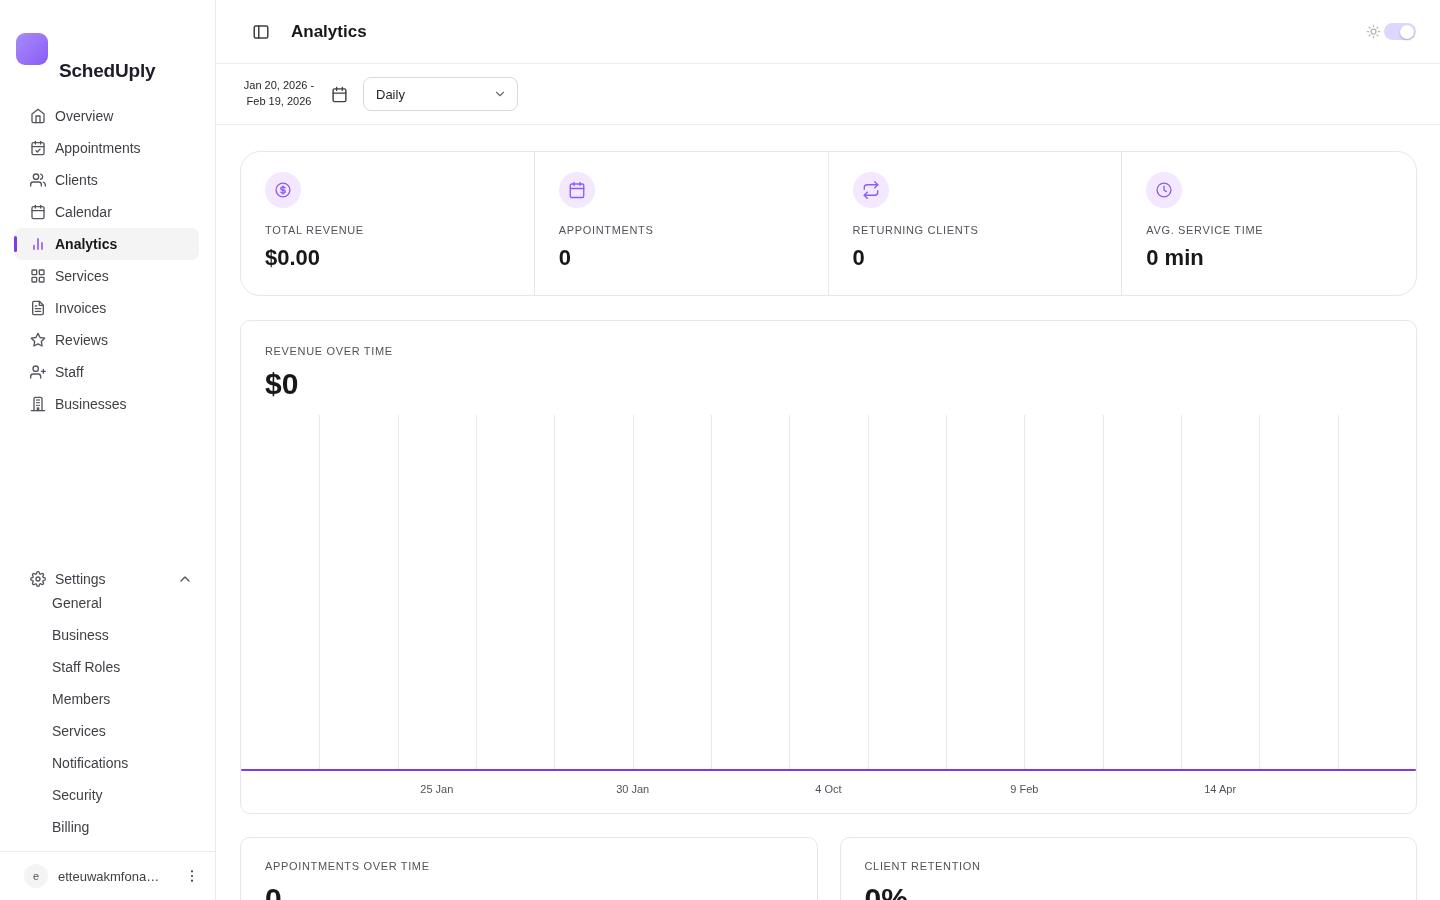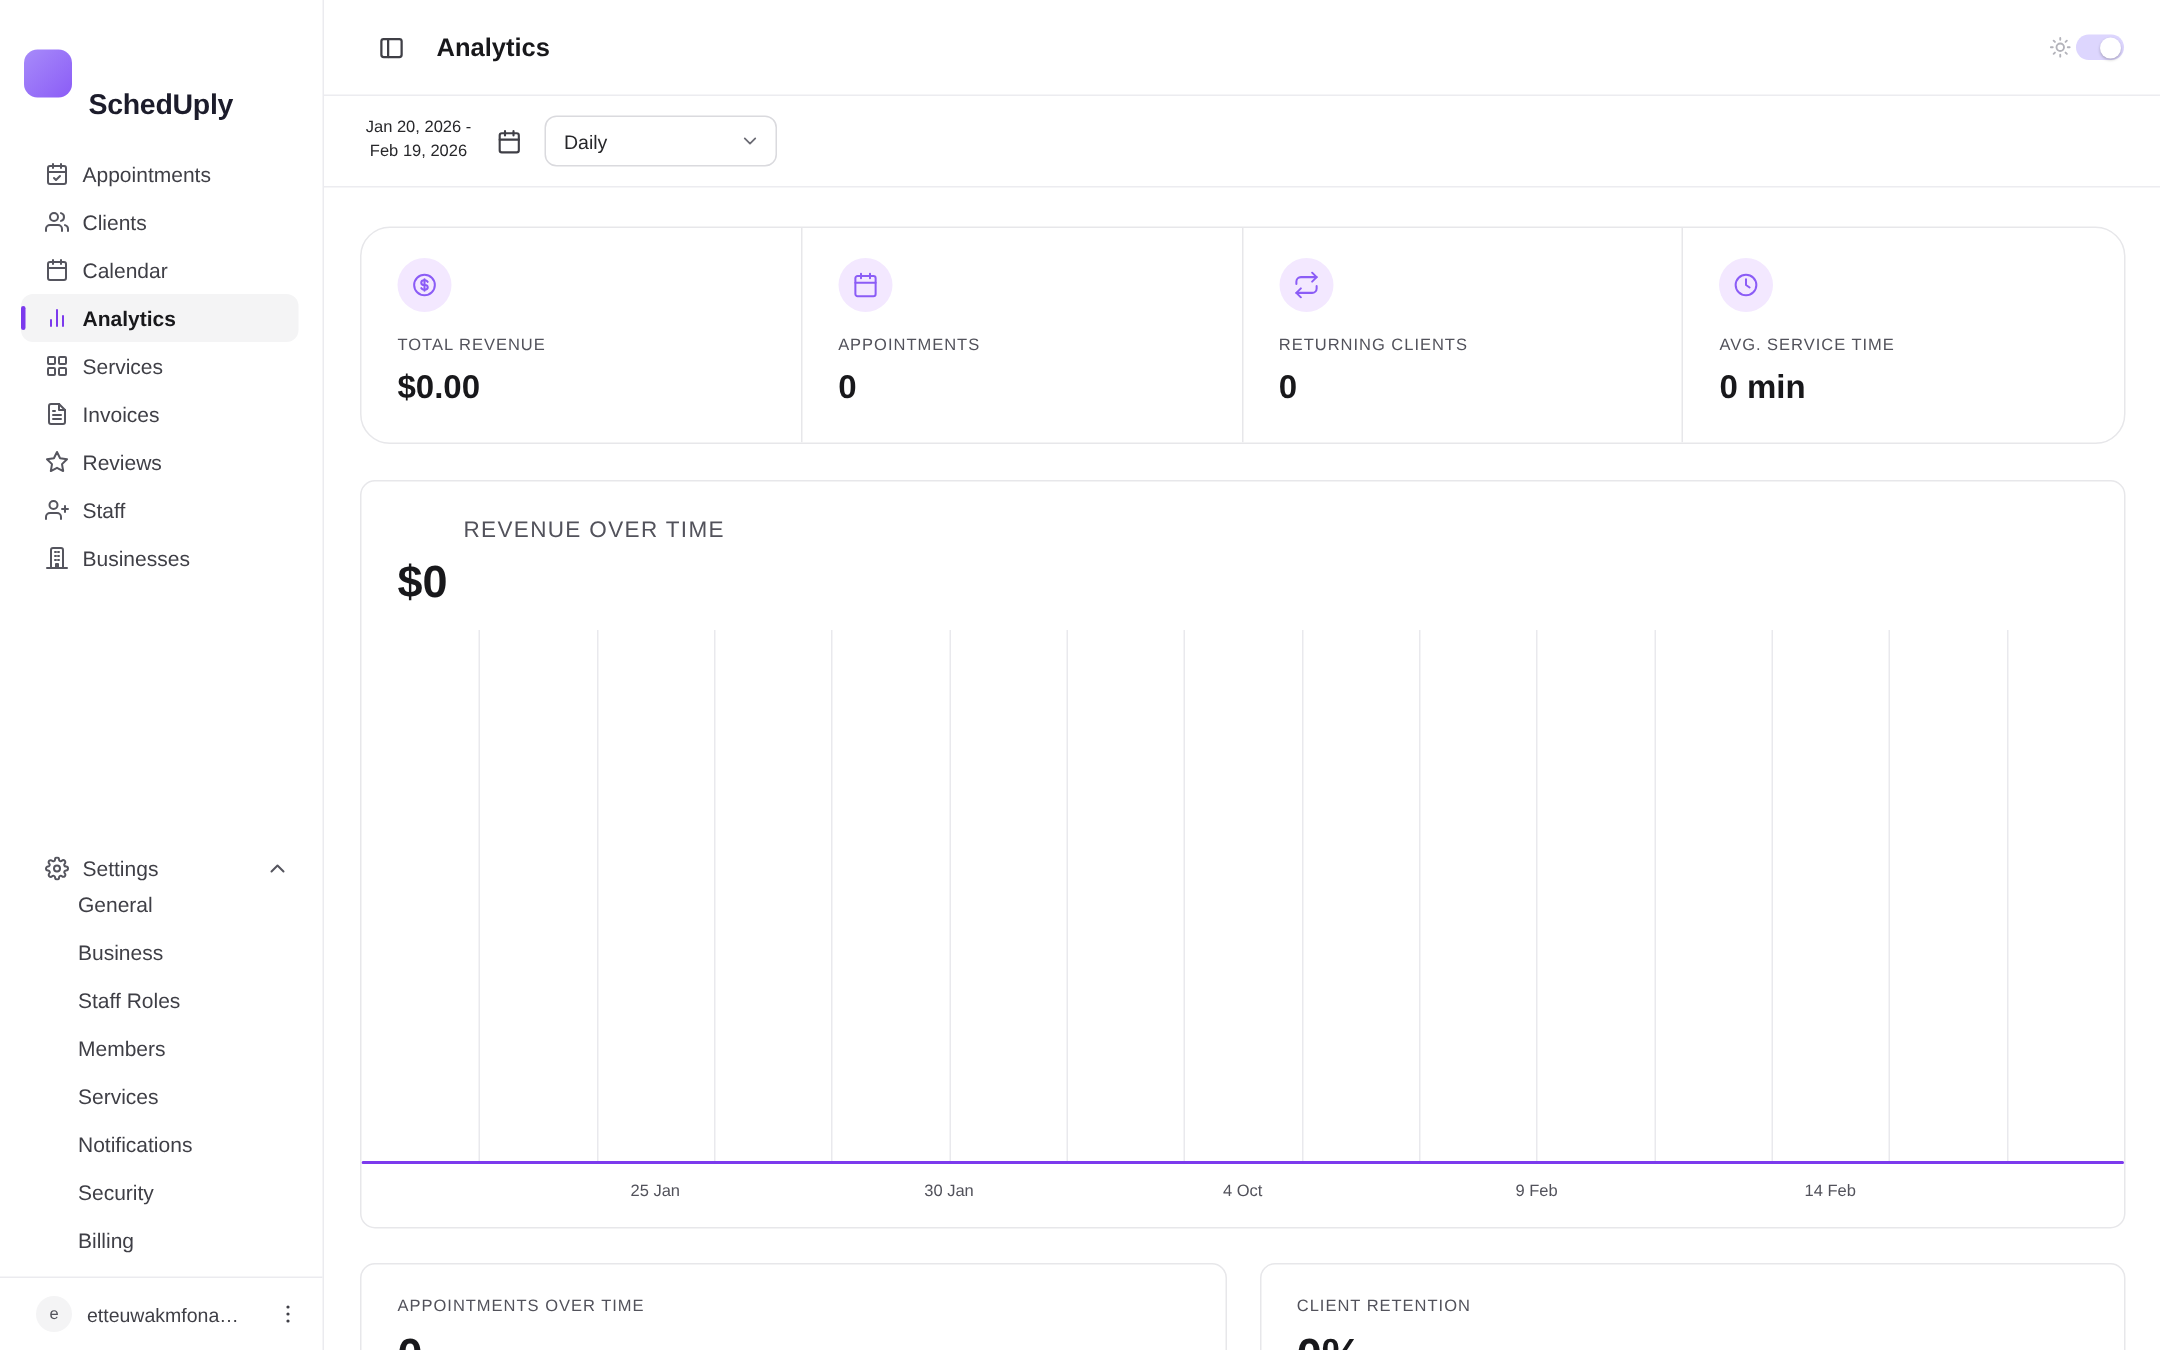--- a/index.html
+++ b/index.html
@@ -104,21 +104,21 @@
   .stat-card:last-child { border-right: none; }
   .stat-icon {
     width: 36px; height: 36px; border-radius: 50%; background: #f3e8ff; color: #8b5cf6;
     display: flex; align-items: center; justify-content: center; margin-bottom: 16px;
   }
   .stat-label { font-size: 11px; letter-spacing: .06em; text-transform: uppercase; color: #52525b; }
   .stat-value { margin-top: 9px; font-size: 22px; font-weight: 700; color: #18181b; }
 
   .chart-card { margin-top: 24px; border: 1px solid #e7e7ea; border-radius: 10px; overflow: hidden; }
   .chart-head { padding: 24px 24px 0; }
-  .chart-title { font-size: 15px; letter-spacing: .06em; text-transform: uppercase; color: #52525b; margin-left: 44px; }
+  .chart-title { font-size: 11px; letter-spacing: .06em; text-transform: uppercase; color: #52525b; }
   .chart-total { margin-top: 10px; font-size: 30px; font-weight: 700; color: #18181b; }
   .chart-plot { position: relative; height: 356px; margin-top: 14px; }
   .gridline { position: absolute; top: 0; bottom: 0; width: 1px; background: #e9e9ed; }
   .base-line { position: absolute; left: 0; right: 0; bottom: 0; height: 2px;
     background: #7c3aed; border-radius: 1px; z-index: 2; }
   .chart-axis { position: relative; height: 42px; }
   .tick { position: absolute; top: 12px; transform: translateX(-50%);
     font-size: 11px; color: #52525b; white-space: nowrap; }
 
   .bottom-row { display: grid; grid-template-columns: 1fr 1fr; gap: 22px; margin-top: 23px; }
@@ -129,20 +129,29 @@
 </head>
 <body>
 
 <aside class="sidebar">
   <div class="logo-row">
     <div class="logo-mark"></div>
     <div class="logo-text">SchedUply</div>
   </div>
 
   <nav class="nav">
+    <div class="nav-item">
+      <span class="nav-icon">
+        <svg width="16" height="16" viewBox="0 0 24 24" fill="none" stroke="currentColor" stroke-width="2" stroke-linecap="round" stroke-linejoin="round">
+            <path d="M3 9l9-7 9 7v11a2 2 0 0 1-2 2H5a2 2 0 0 1-2-2z"></path>
+            <path d="M9 22V12h6v10"></path>
+          </svg>
+      </span>
+      <span>Overview</span>
+    </div>
     <div class="nav-item">
       <span class="nav-icon">
         <svg width="16" height="16" viewBox="0 0 24 24" fill="none" stroke="currentColor" stroke-width="2" stroke-linecap="round" stroke-linejoin="round">
             <rect x="3" y="4" width="18" height="18" rx="2"></rect>
             <path d="M16 2v4M8 2v4M3 10h18M9 16l2 2 4-4"></path>
           </svg>
       </span>
       <span>Appointments</span>
     </div>
     <div class="nav-item">
@@ -387,21 +396,21 @@
           <div class="gridline" style="left: 73.3333%;"></div>
           <div class="gridline" style="left: 80%;"></div>
           <div class="gridline" style="left: 86.6667%;"></div>
           <div class="gridline" style="left: 93.3333%;"></div>
         </div>
       <div class="chart-axis">
           <span class="tick" style="left: 16.6667%;">25 Jan</span>
           <span class="tick" style="left: 33.3333%;">30 Jan</span>
           <span class="tick" style="left: 50%;">4 Oct</span>
           <span class="tick" style="left: 66.6667%;">9 Feb</span>
-          <span class="tick" style="left: 83.3333%;">14 Feb</span>
+          <span class="tick" style="left: 83.3333%;">14 Apr</span>
         </div>
     </div>
 
     <div class="bottom-row">
       <div class="mini-card">
         <div class="mini-title">Appointments Over Time</div>
         <div class="mini-value">0</div>
       </div>
       <div class="mini-card">
         <div class="mini-title">Client Retention</div>

